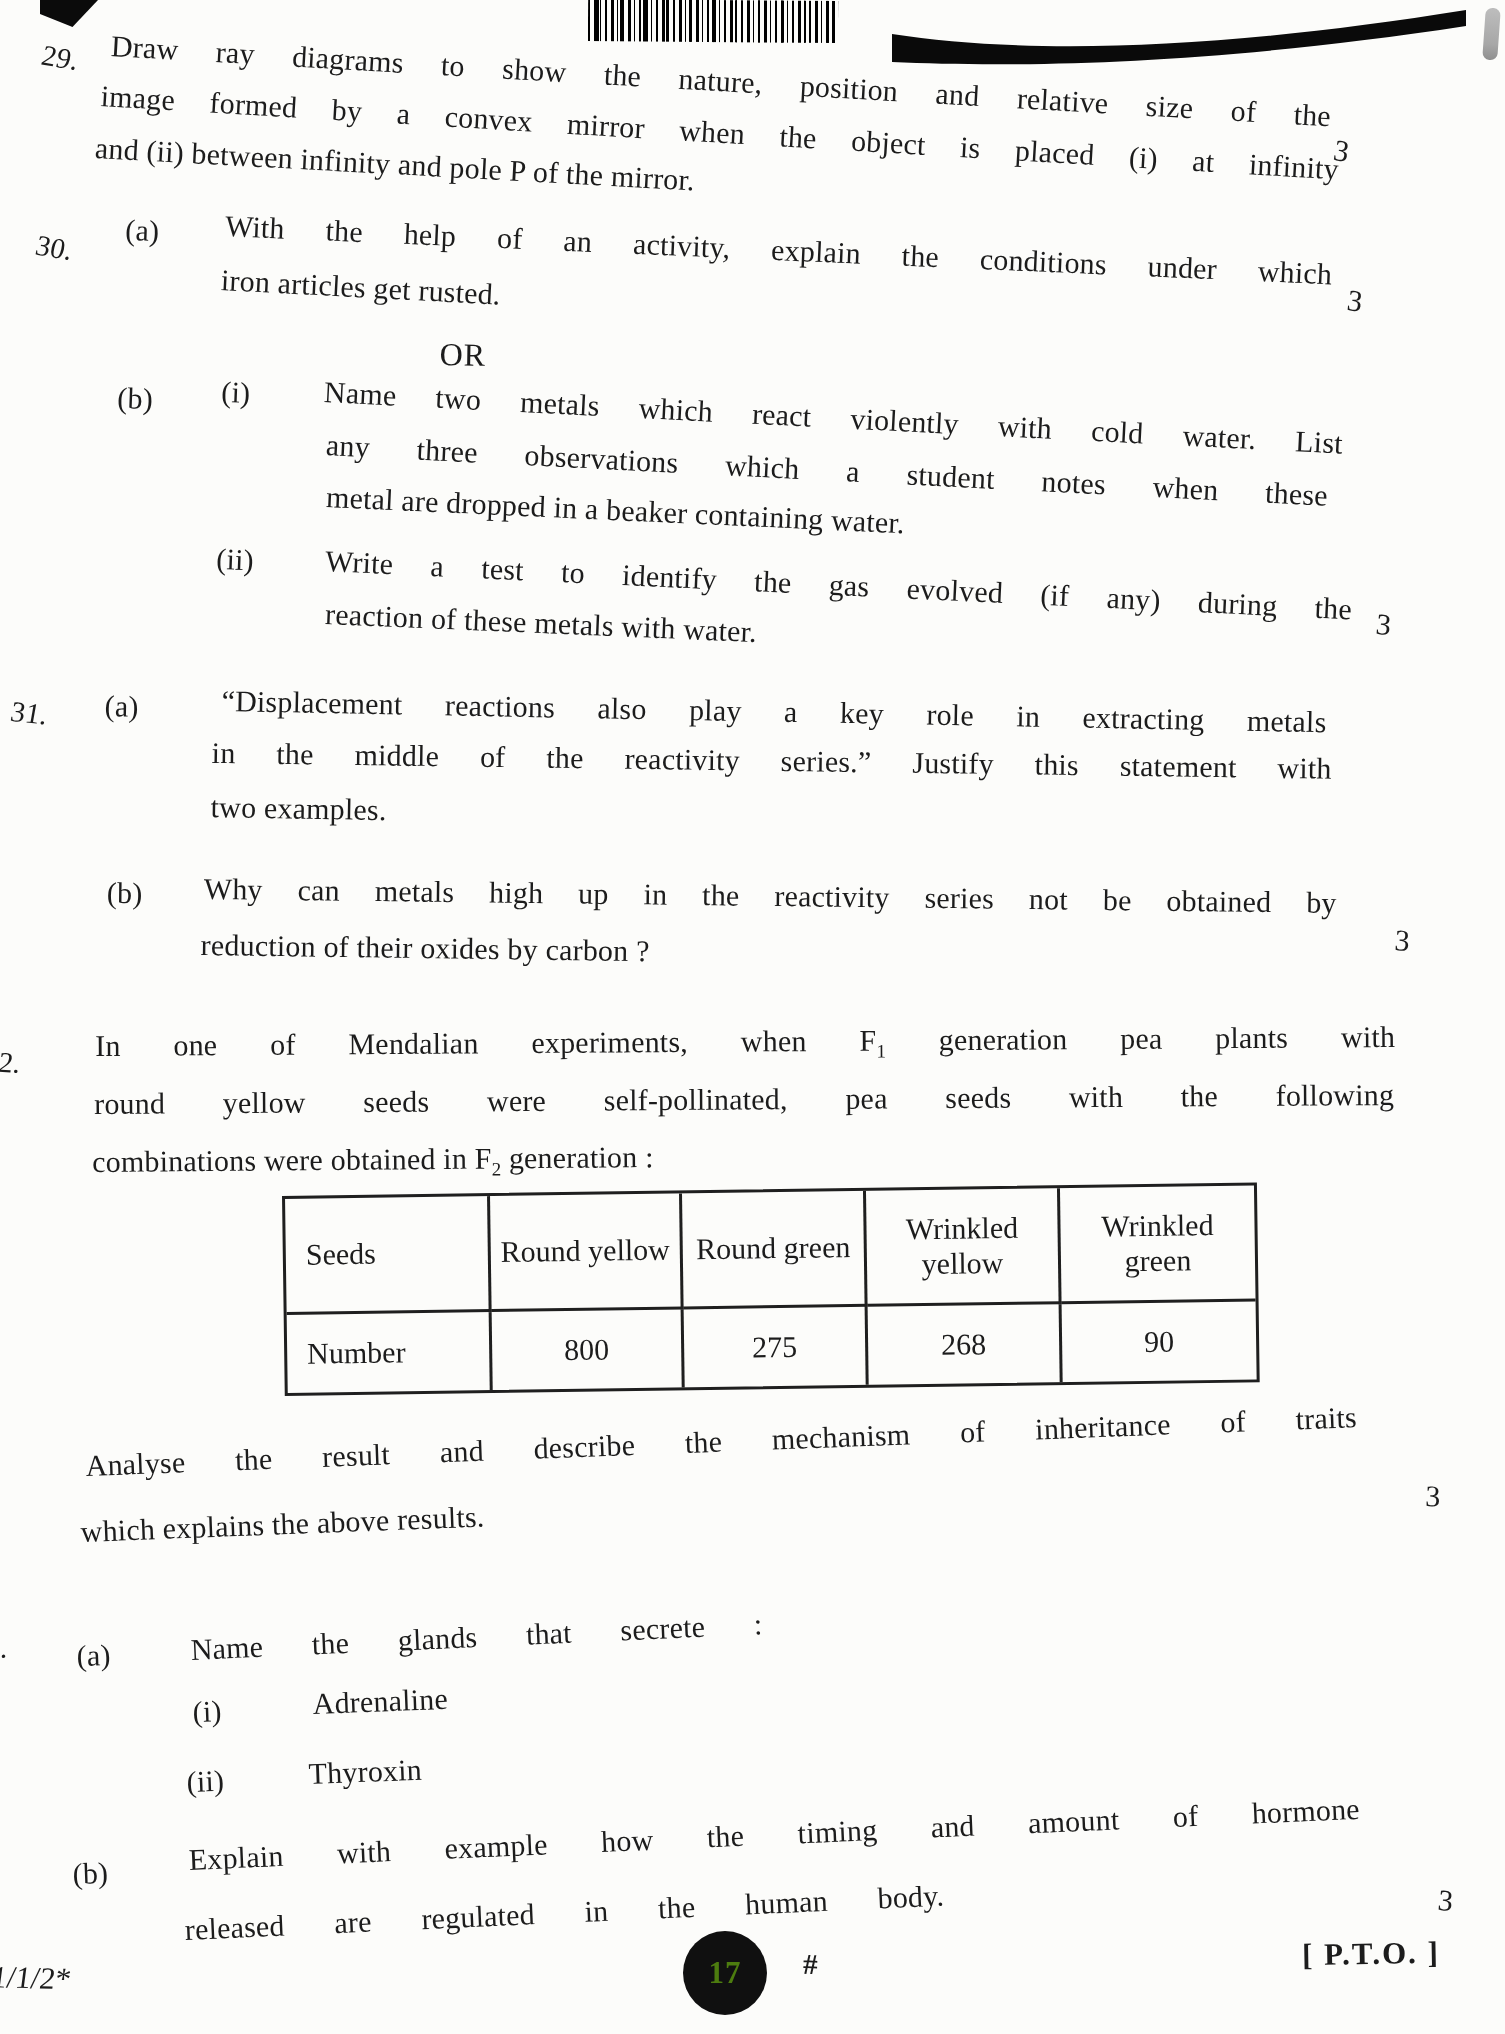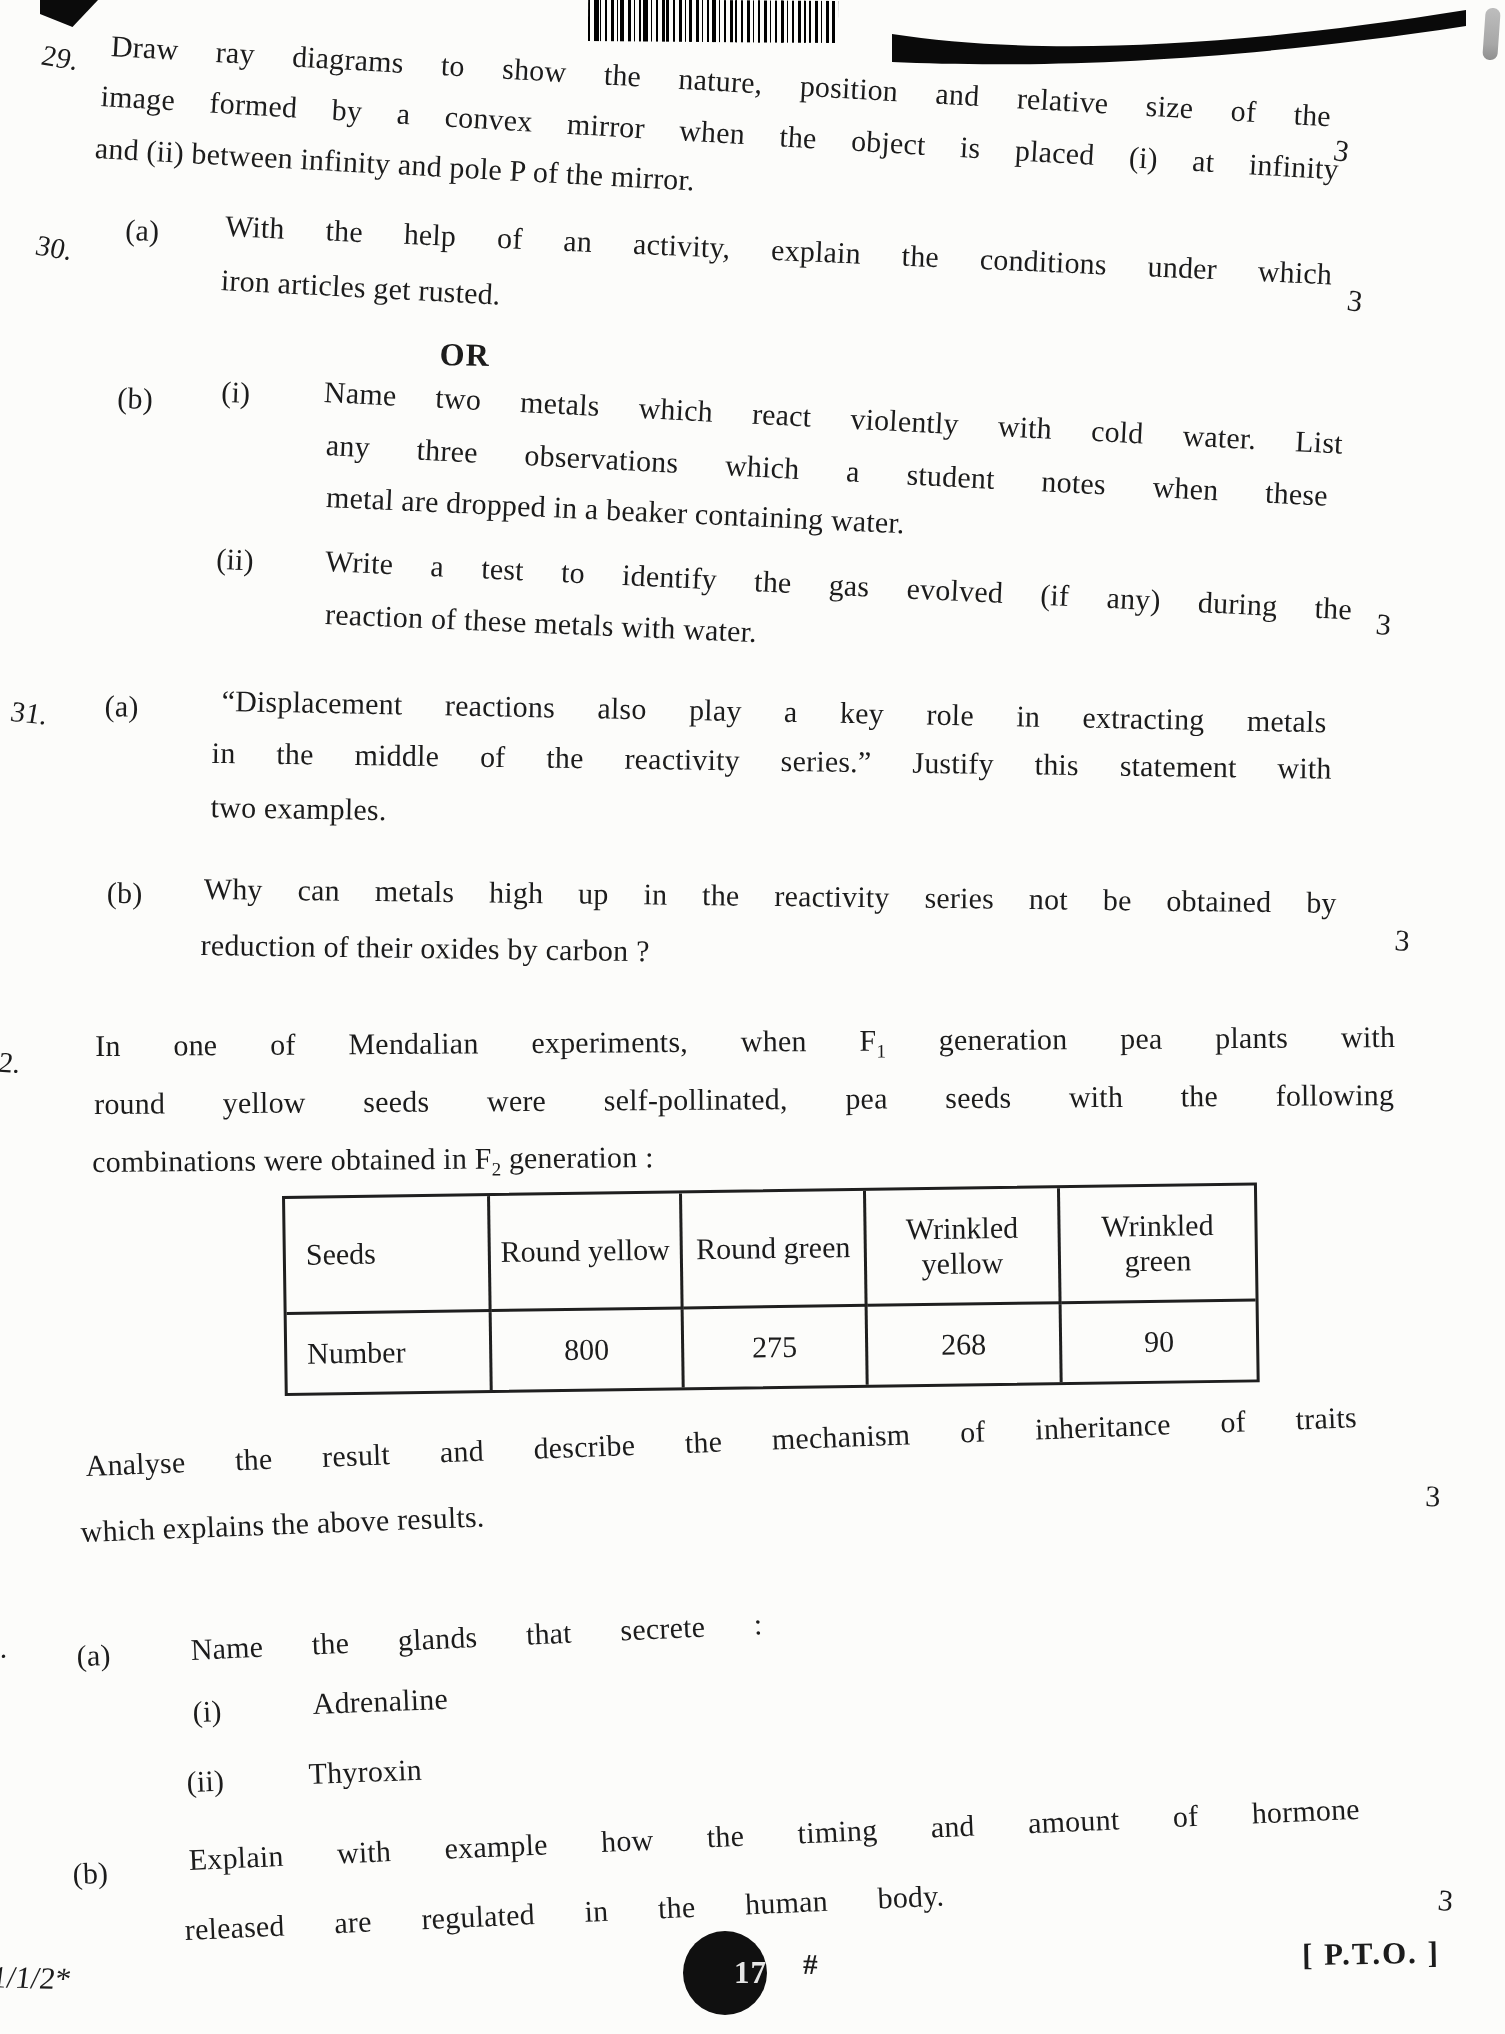--- a/index.html
+++ b/index.html
@@ -16,21 +16,21 @@
     position:absolute;
     font-size:30px;
     line-height:1.18;
     transform-origin:0 0;
     letter-spacing:.2px;
   }
   .j{text-align:justify;text-align-last:justify;white-space:normal;}
   .nw{white-space:nowrap;}
   .qnum{font-size:29px;}
   .marks{font-size:30px;}
-  .or{font-weight:bold;font-size:32px;letter-spacing:1px;}
+  .or{font-weight:normal;font-size:32px;letter-spacing:1px;}
   .sub{font-size:19px;vertical-align:-7px;letter-spacing:0;}
   
   .corner-wedge{
     position:absolute;left:40px;top:0;width:58px;height:27px;background:#0b0b0b;
     clip-path:polygon(0 0,100% 0,56% 100%,0 52%);
   }
   .barcode{
     position:absolute;left:588px;top:0;width:250px;height:42px;
     background-color:transparent;
     background-image:
@@ -60,21 +60,21 @@
     display:flex;align-items:center;justify-content:center;
     text-align:center;font-size:30px;line-height:1.15;padding:2px 6px;
     box-sizing:border-box;
   }
   .seed-table .cell.last-col{border-right:none;}
   .seed-table .cell.last-row{border-bottom:none;}
   .seed-table .cell.label{justify-content:flex-start;padding-left:20px;text-align:left;}
   
   .page-circle{
     position:absolute;left:683px;top:1931px;width:84px;height:84px;border-radius:50%;
-    background:#101010;color:#e5e5e5;display:flex;align-items:center;justify-content:flex-end;
+    background:#101010;color:#4d7c0f;display:flex;align-items:center;justify-content:center;
     font-size:31px;font-weight:bold;letter-spacing:1px;
   }
   .hash{position:absolute;left:803px;top:1948px;font-size:29px;font-weight:bold;transform:rotate(2deg);}
   .pto{position:absolute;left:1302px;top:1936px;font-size:31px;font-weight:bold;letter-spacing:2px;transform:rotate(-1deg);}
   .paper-code{position:absolute;left:-24px;top:1960px;font-size:31px;transform:rotate(1.5deg) skewX(-6deg);white-space:nowrap;}
 </style>
 </head>
 <body>
 
 <div id="page">

